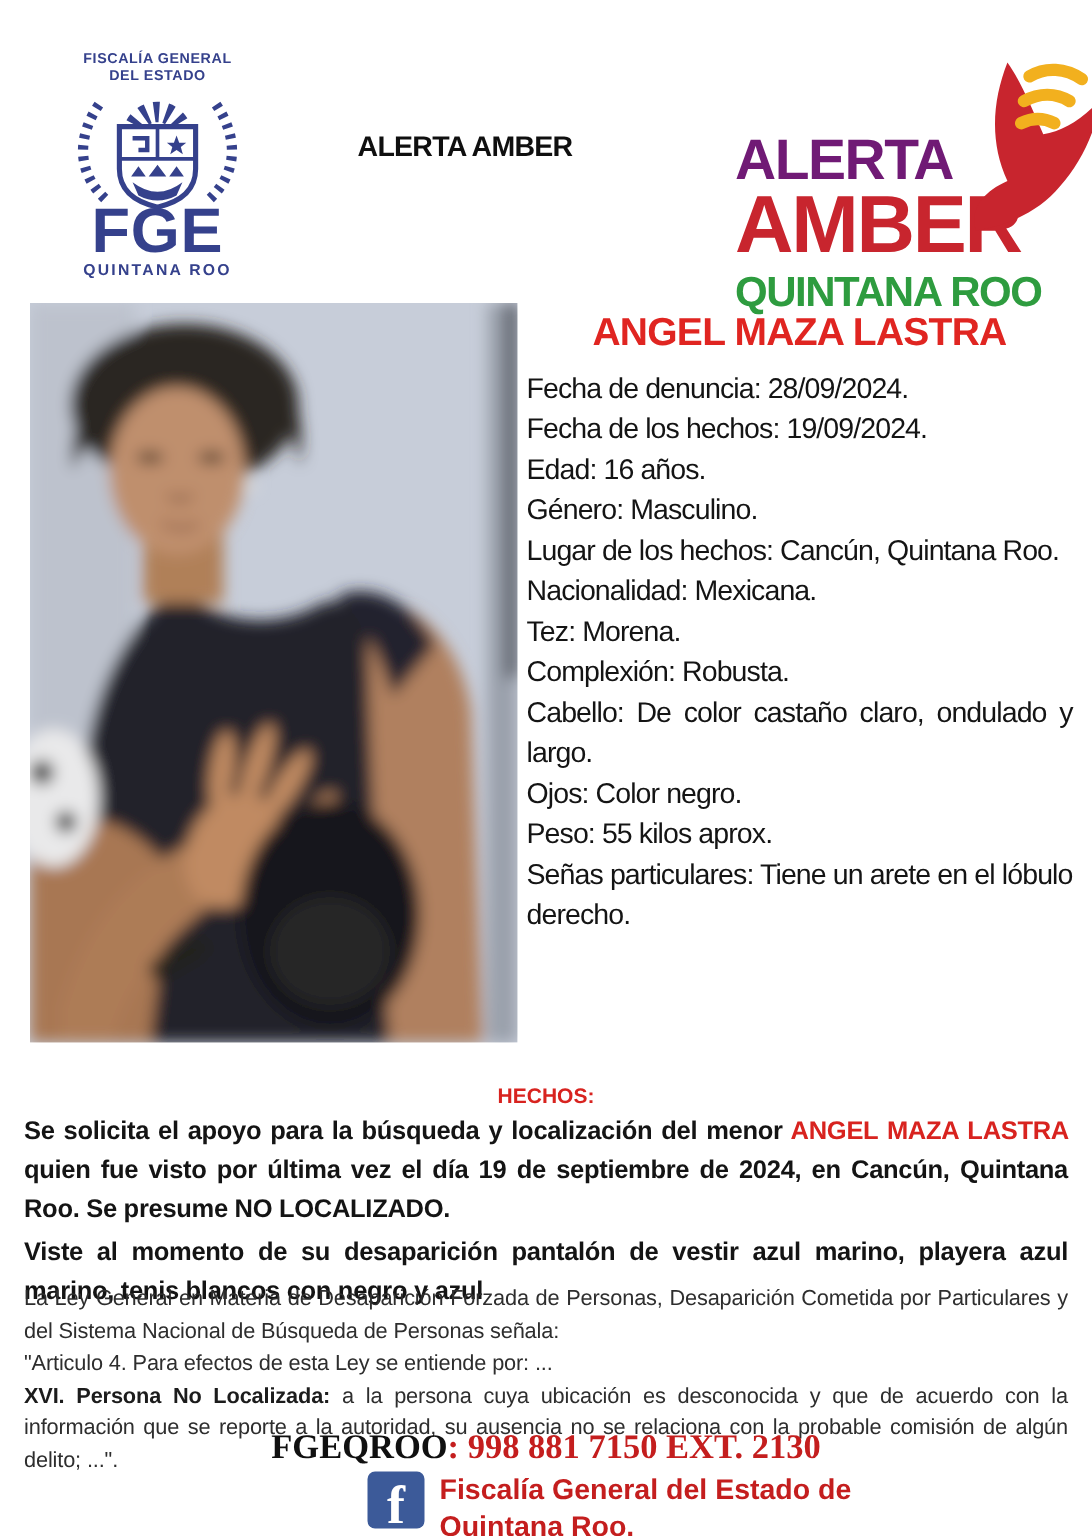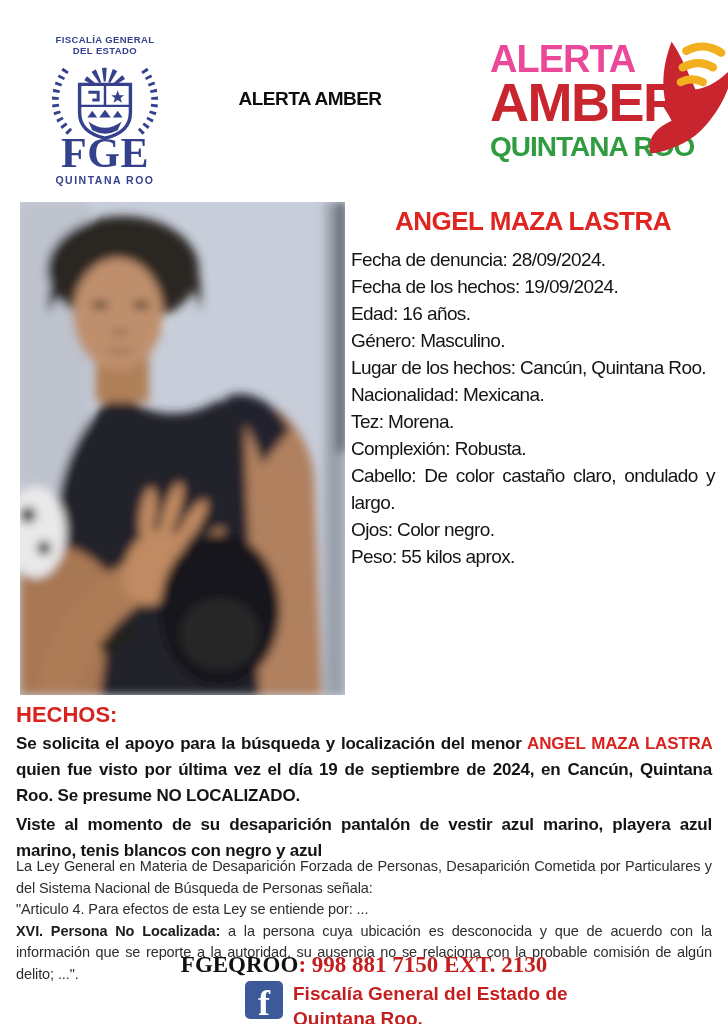--- a/index.html
+++ b/index.html
@@ -3,45 +3,45 @@
 <meta charset="utf-8">
 <style>
   html,body{margin:0;padding:0;background:#ffffff;}
   .poster{position:relative;width:728px;height:1024px;background:#ffffff;
           font-family:"Liberation Sans",sans-serif;overflow:hidden;}
 
   
   .fge-logo{position:absolute;left:26px;top:34px;width:158px;text-align:center;color:#35418C;}
   .fge-org{font-size:9.5px;font-weight:bold;letter-spacing:.4px;line-height:1.2;}
   .fge-emblem{display:block;margin:1px auto 0;}
-  .fge-acronym{font-family:Liberation Serif, serif;font-size:42px;font-weight:bold;
+  .fge-acronym{font-family:Liberation Sans, sans-serif;font-size:42px;font-weight:bold;
                line-height:.85;letter-spacing:.5px;margin-top:-8px;}
   .fge-state{font-size:10.5px;font-weight:bold;letter-spacing:1.5px;margin-top:3px;}
 
   .case-title{position:absolute;left:188px;top:86px;width:244px;text-align:center;
               font-size:19px;font-weight:bold;color:#0f0f0f;line-height:1.32;letter-spacing:-.5px;}
 
   .amber-logo{position:absolute;left:490px;top:40px;width:232px;line-height:1;}
-  .amber-w1{color:#ec4899;font-size:38px;font-weight:bold;letter-spacing:-1px;}
+  .amber-w1{color:#701a75;font-size:38px;font-weight:bold;letter-spacing:-1px;margin-top:48px;}
   .amber-w2{color:#C8252E;font-size:54px;font-weight:bold;letter-spacing:-1.5px;margin-top:-3px;}
   .amber-w3{color:#2E9C3F;font-size:28px;font-weight:bold;letter-spacing:-1px;margin-top:4px;}
   .amber-horn{position:absolute;top:-2px;right:-14px;}
 
   
   .photo-frame{position:absolute;left:20px;top:202px;width:325px;height:493px;}
 
   .subject{position:absolute;left:351px;top:206px;width:364px;}
   .subject-name{font-size:26px;font-weight:bold;color:#E02521;text-align:center;letter-spacing:-.5px;}
   .subject-fields{margin-top:9px;}
   .field{font-size:19px;font-weight:normal;color:#141414;line-height:27px;
          text-align:justify;letter-spacing:-.6px;}
 
   
   .hechos{position:absolute;left:16px;top:702px;width:696px;}
-  .hechos-title{text-align:left;color:#D8231F;font-size:22px;font-weight:bold;}
+  .hechos-title{text-align:center;color:#D8231F;font-size:14px;font-weight:bold;margin-top:20px;}
   .hechos p{margin:3px 0 0;font-size:17px;font-weight:bold;color:#141414;
             line-height:26px;text-align:justify;letter-spacing:-.2px;}
   .name-inline{color:#D8231F;}
 
   
   .legal{position:absolute;left:16px;top:856px;width:696px;color:#2e2e2e;
          font-size:14.5px;line-height:21.5px;text-align:justify;letter-spacing:-.1px;}
   .legal p{margin:0;}
   .legal .lead{font-weight:bold;color:#1c1c1c;}
 
@@ -152,20 +152,21 @@
       <div class="field">Fecha de los hechos: 19/09/2024.</div>
       <div class="field">Edad: 16 años.</div>
       <div class="field">Género: Masculino.</div>
       <div class="field">Lugar de los hechos: Cancún, Quintana Roo.</div>
       <div class="field">Nacionalidad: Mexicana.</div>
       <div class="field">Tez: Morena.</div>
       <div class="field">Complexión: Robusta.</div>
       <div class="field">Cabello: De color castaño claro, ondulado y largo.</div>
       <div class="field">Ojos: Color negro.</div>
       <div class="field">Peso: 55 kilos aprox.</div>
+      <div class="field">Señas particulares: Tiene un arete en el lóbulo derecho.</div>
     </div>
   </div>
 
   <div class="hechos">
     <div class="hechos-title">HECHOS:</div>
     <p><span>Se solicita el apoyo para la búsqueda y localización del menor </span><span class="name-inline">ANGEL MAZA LASTRA</span><span> quien fue visto por última vez el día 19 de septiembre de 2024, en Cancún, Quintana Roo. Se presume NO LOCALIZADO.</span></p>
     <p>Viste al momento de su desaparición pantalón de vestir azul marino, playera azul marino, tenis blancos con negro y azul</p>
   </div>
 
   <div class="legal">

